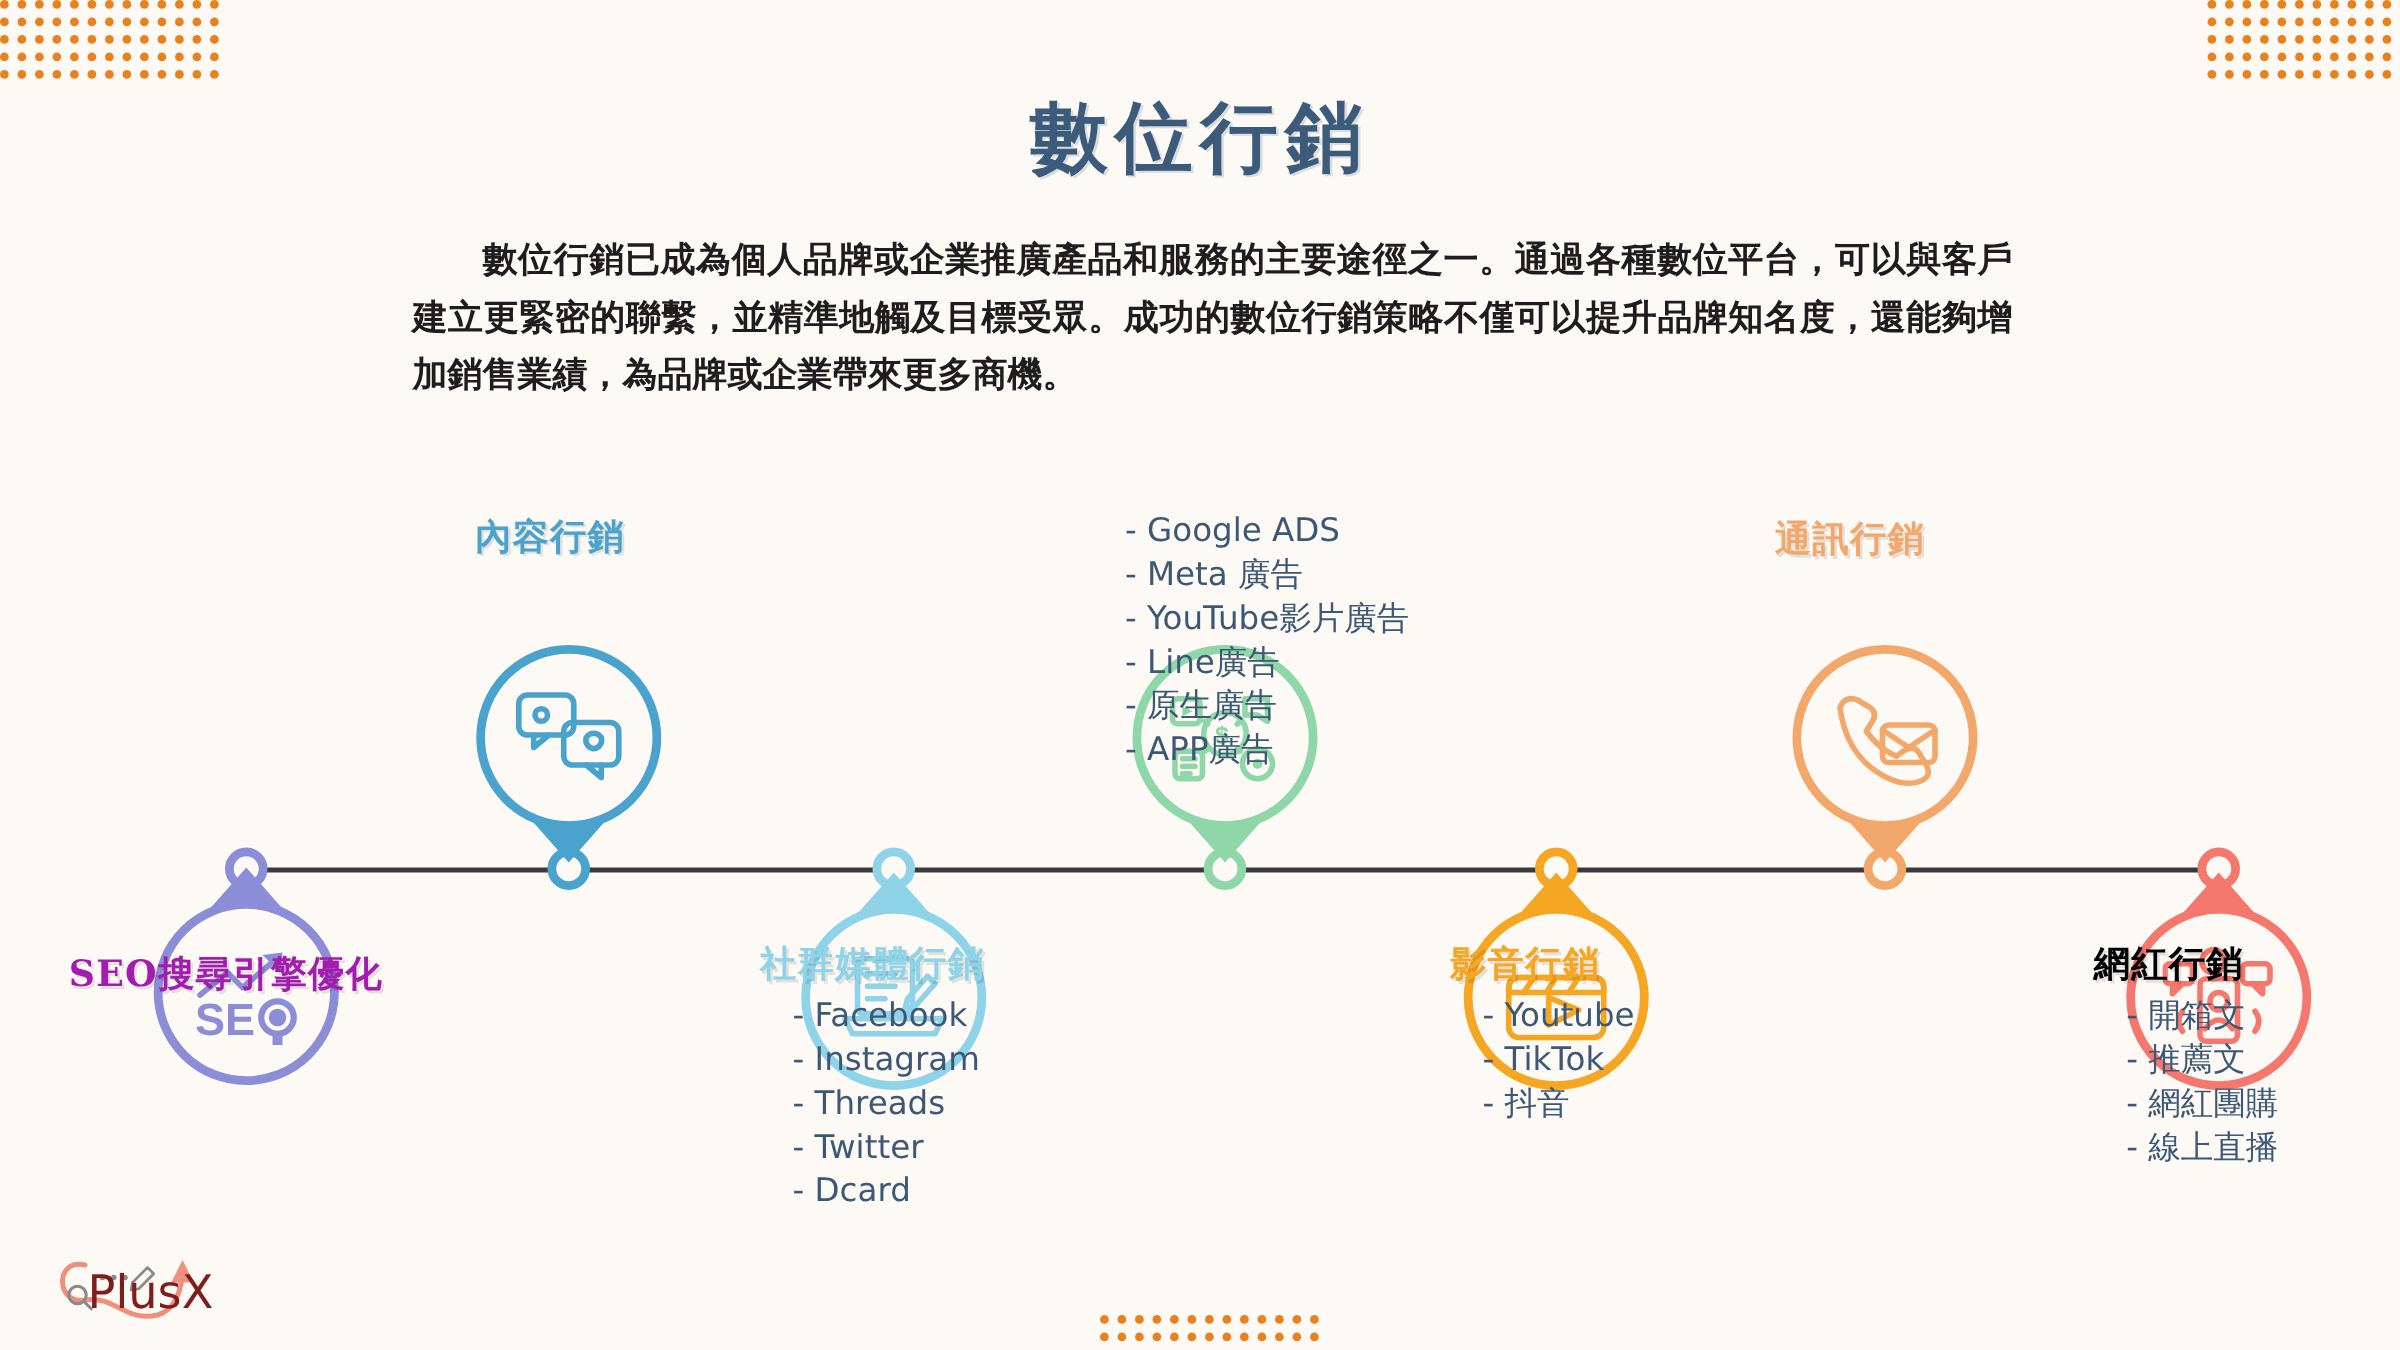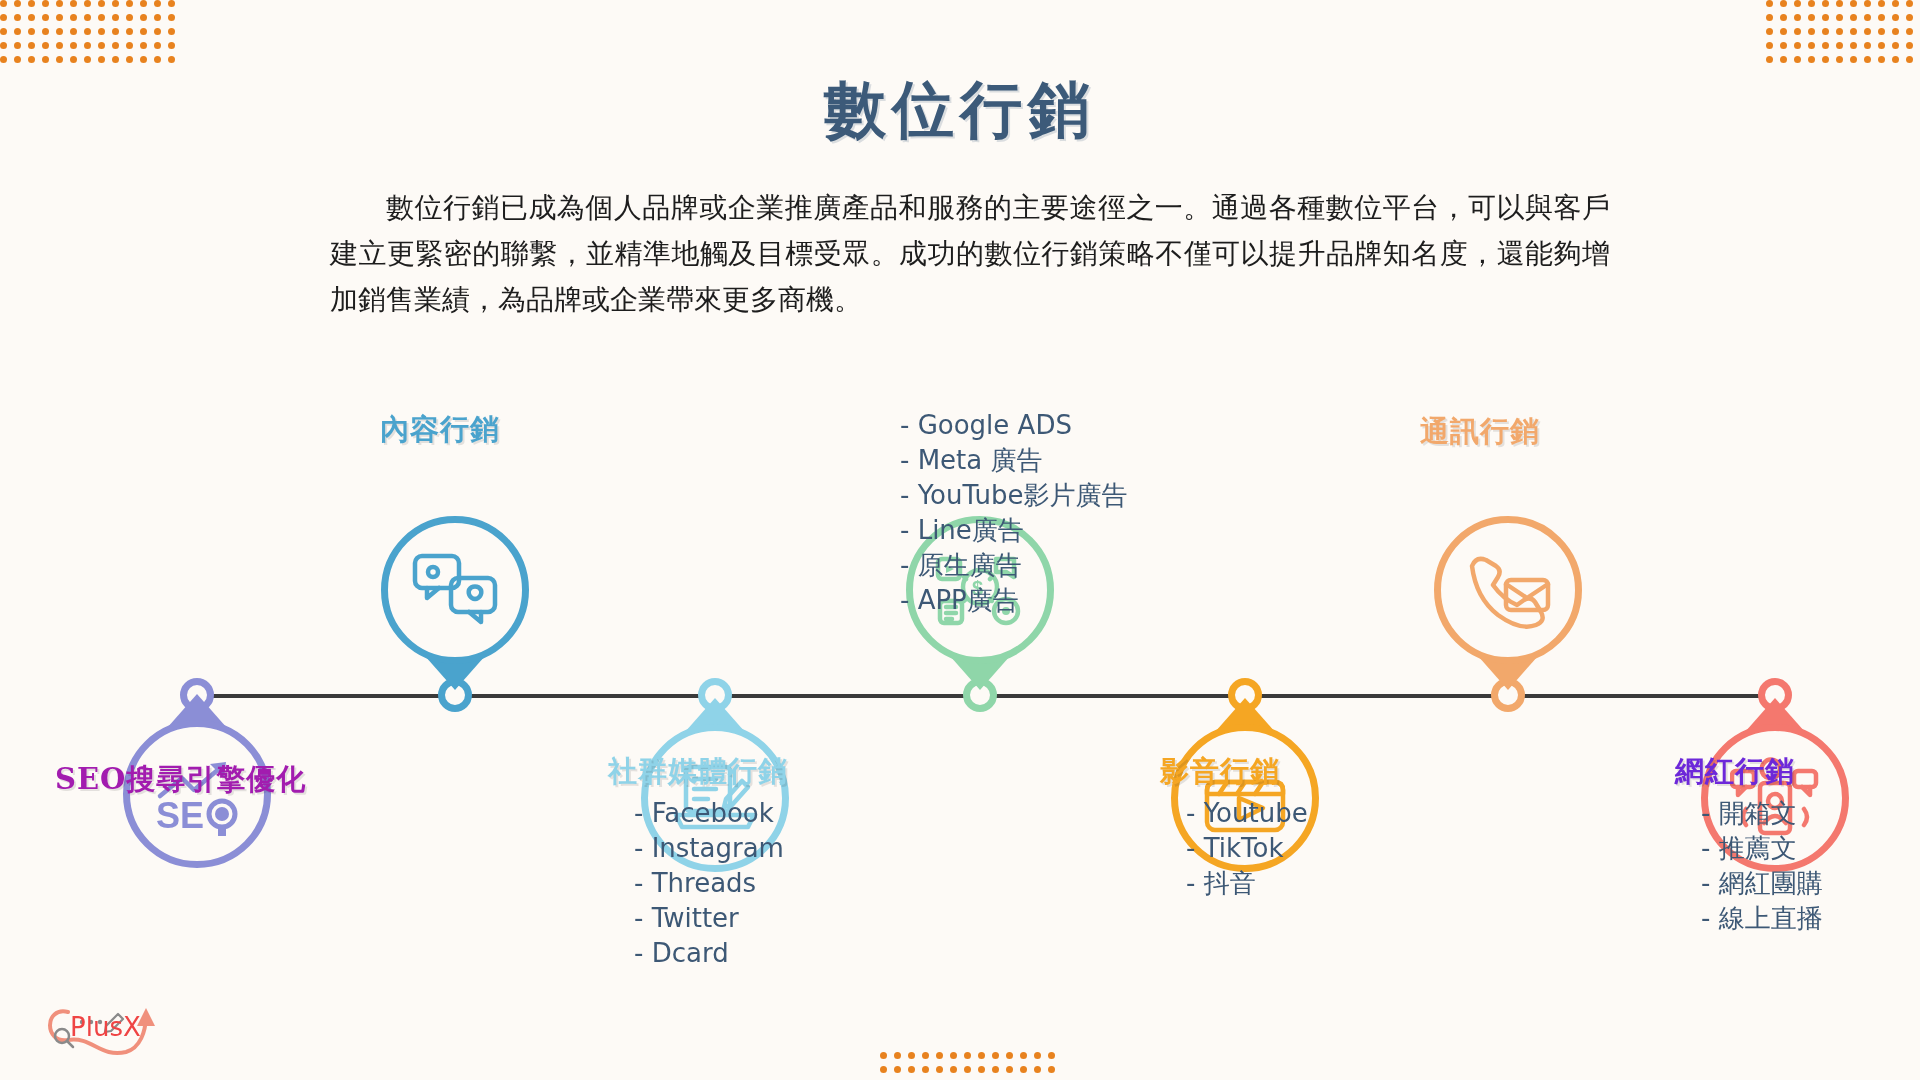--- a/index.html
+++ b/index.html
@@ -20,21 +20,21 @@
     position:absolute;left:0;right:0;top:68px;text-align:center;
     font-family:"DejaVu Serif","Liberation Serif",serif;
     font-size:62px;font-weight:bold;color:#3c5a79;letter-spacing:6px;
     text-shadow:2px 2px 0 rgba(60,90,121,.18);
   }
   #intro{
     position:absolute;left:330px;width:1280px;top:185px;
     font-family:"DejaVu Serif","Liberation Serif",serif;
     font-size:28px;line-height:46px;color:#1d1d1d;text-align:justify;
   }
-  #intro p{margin:0;text-indent:56px;}
+  #intro p{margin:0;text-indent:56px;font-weight:bold;}
 
   
   #axis{position:absolute;left:185px;top:694px;width:1590px;height:4px;background:#3a3a3a;border-radius:2px;}
   .knob{position:absolute;width:34px;height:34px;border-radius:50%;
         background:#fdfaf6;box-sizing:border-box;top:678px;}
 
   
   .pin{position:absolute;width:148px;height:148px;}
   .pin .disc{
     position:absolute;left:0;top:0;width:148px;height:148px;border-radius:50%;
@@ -57,21 +57,21 @@
   .block ul{margin:0;padding:0;list-style:none;}
   .block li{
     font-family:"DejaVu Sans","Liberation Sans",sans-serif;
     font-size:26px;line-height:35px;color:#3d5875;white-space:nowrap;
   }
   .block li::before{content:"- ";}
   .block.indent ul{padding-left:26px;}
 
   
   #logo{position:absolute;left:22px;top:996px;width:150px;height:72px;}
-  #logo .word{position:absolute;left:48px;top:16px;font-size:26px;color:#ef4444;
+  #logo .word{position:absolute;left:48px;top:16px;font-size:37px;color:#7f1d1d;
               font-family:"DejaVu Sans","Liberation Sans",sans-serif;}
 </style>
 </head>
 <body>
 
 <div class="dots" id="dots-tl" style="width: 182px; height: 70px;">
     <span style="left:0px;top:0px;background:#e8821e"></span>
     <span style="left:14px;top:0px;background:#e8821e"></span>
     <span style="left:28px;top:0px;background:#e8821e"></span>
     <span style="left:42px;top:0px;background:#e8821e"></span>
@@ -371,21 +371,21 @@
       <ul>
         <li>Youtube</li>
         <li>TikTok</li>
         <li>抖音</li>
       </ul>
     </div>
     <div class="block" style="left: 1420px; top: 412px;">
       <h3 style="color:#f2a86b">通訊行銷</h3>
     </div>
     <div class="block indent" style="left: 1675px; top: 752px;">
-      <h3 style="color:#6d28d9">網紅行銷</h3>
+      <h3 style="color:#000000">網紅行銷</h3>
       <ul>
         <li>開箱文</li>
         <li>推薦文</li>
         <li>網紅團購</li>
         <li>線上直播</li>
       </ul>
     </div>
   </div>
 
 <div id="logo">

